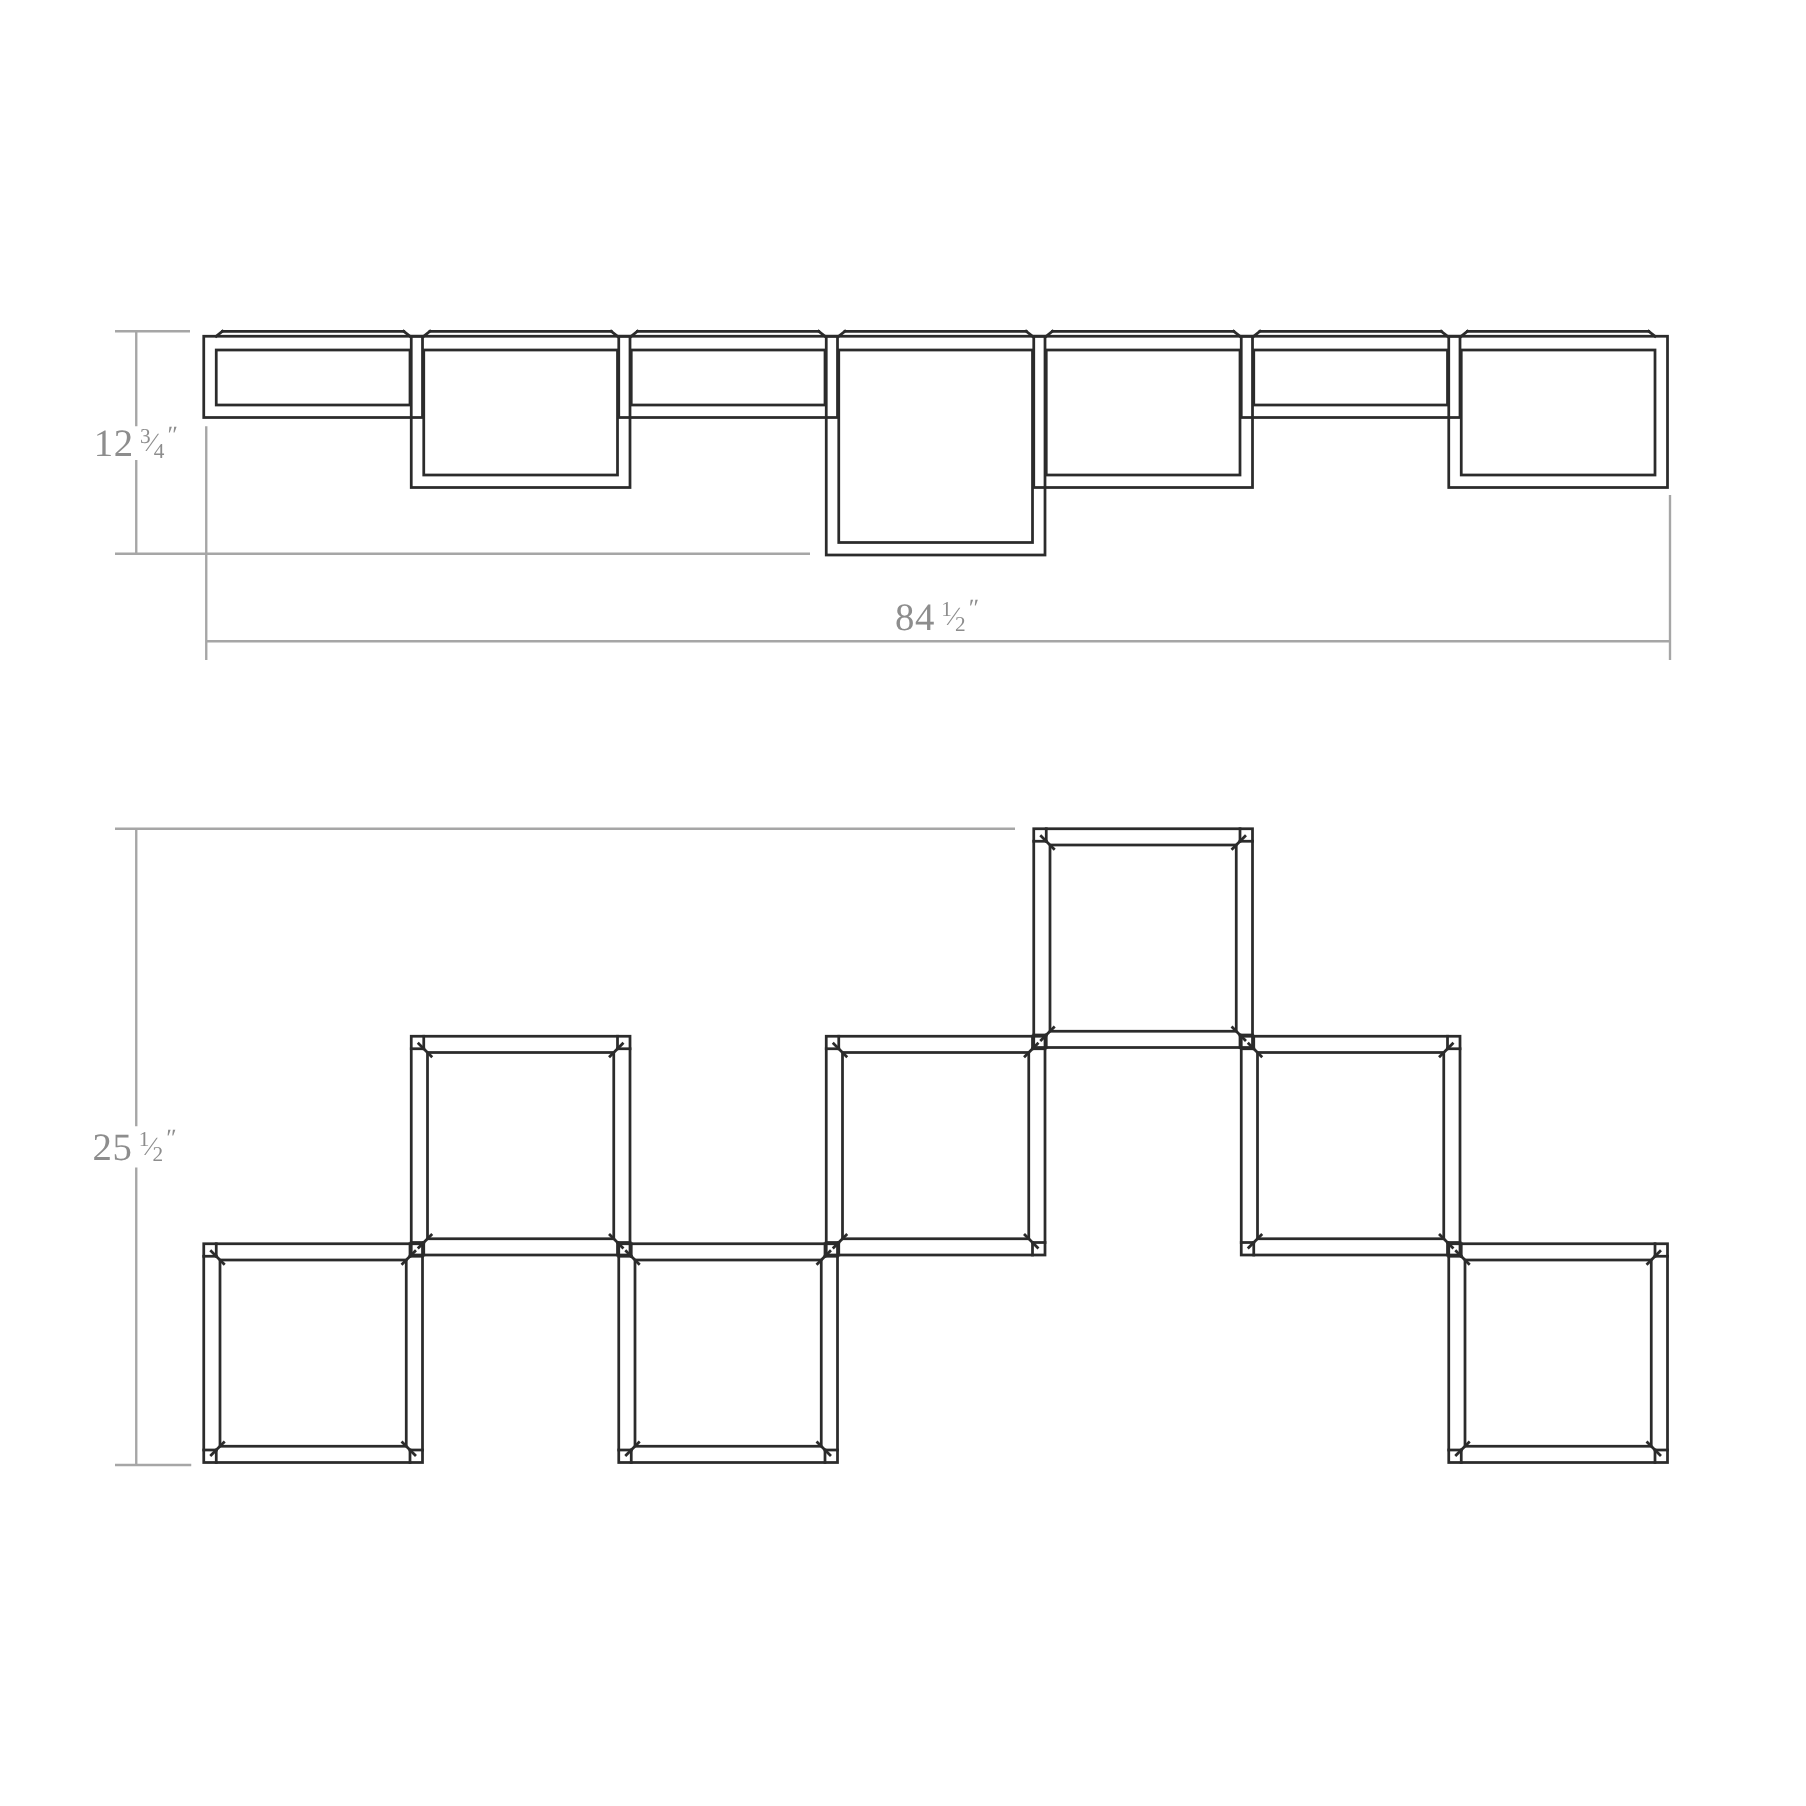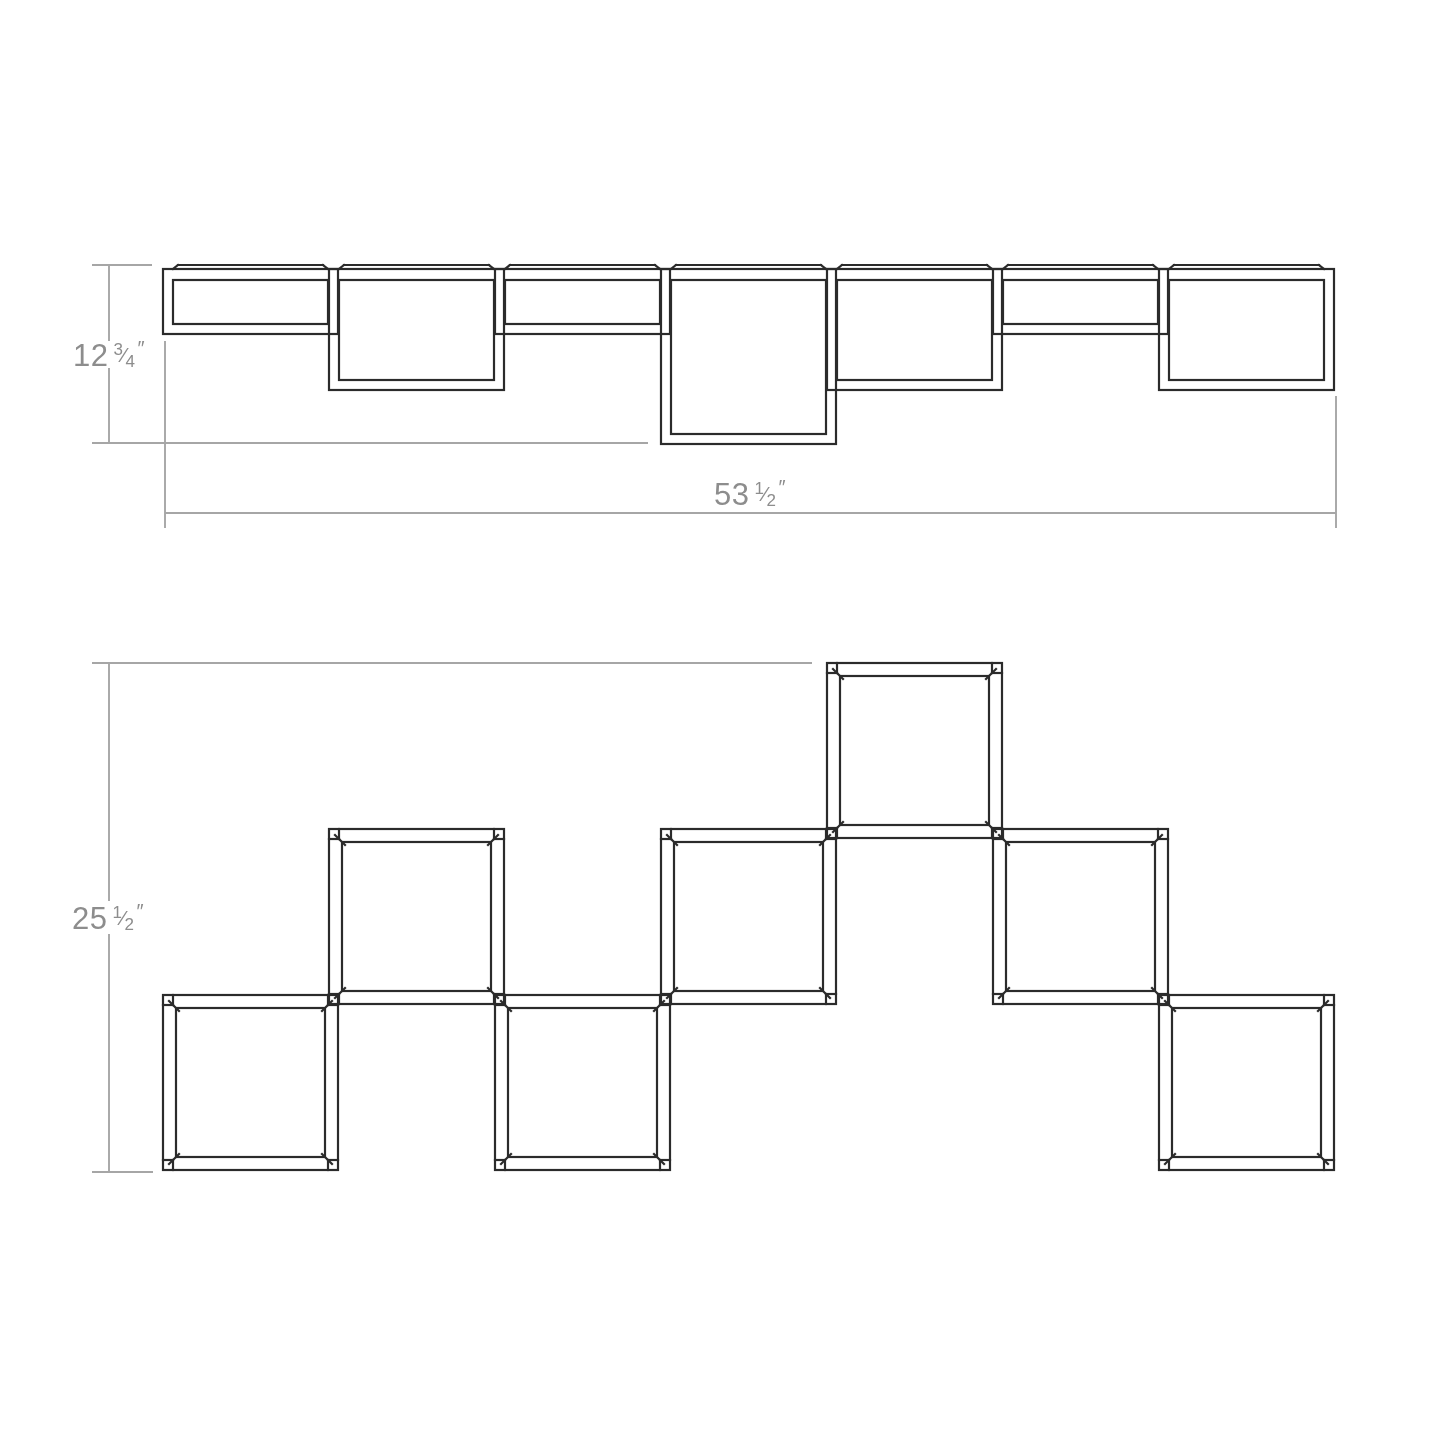--- a/index.html
+++ b/index.html
@@ -3,21 +3,21 @@
 <meta charset="utf-8">
 <style>
   html, body { margin: 0; padding: 0; }
   body {
     width: 1445px; height: 1445px;
     background: var(--bg, #ffffff);
     position: relative;
     overflow: hidden;
     font-family: "Liberation Sans", sans-serif;
   }
-  #stage { position: absolute; left: 0; top: 0; width: 1445px; height: 1250px; }
+  #stage { position: absolute; left: 0; top: 0; width: 1445px; height: 1250px; font-family: Liberation Serif, serif; }
   svg#drawing { position: absolute; left: 0; top: 0; display: block; }
   .ink line, .ink rect, .ink path {
     stroke: var(--line, #2b2b2b);
     stroke-width: 2.2;
     fill: none;
     stroke-linecap: square;
   }
   .dim line {
     stroke: var(--dim, #a6a6a6);
     stroke-width: 1.9;
@@ -224,20 +224,20 @@
         <line x1="92" y1="663" x2="812" y2="663"></line>
         <line x1="92" y1="1172" x2="153" y2="1172"></line>
       </g>
     </svg>
 
   <div class="dim-label" style="left:109px; top:354px;">
     <span class="whole">12</span><span class="frac"><sup>3</sup><span class="sl">⁄</span><sub>4</sub></span><span class="unit">″</span>
   </div>
 
   <div class="dim-label" style="left:750px; top:493px;">
-    <span class="whole">53</span><span class="frac"><sup>1</sup><span class="sl">⁄</span><sub>2</sub></span><span class="unit">″</span>
+    <span class="whole">84</span><span class="frac"><sup>1</sup><span class="sl">⁄</span><sub>2</sub></span><span class="unit">″</span>
   </div>
 
   <div class="dim-label" style="left:108px; top:917px;">
     <span class="whole">25</span><span class="frac"><sup>1</sup><span class="sl">⁄</span><sub>2</sub></span><span class="unit">″</span>
   </div>
 
 </div>
 
 </body></html>

